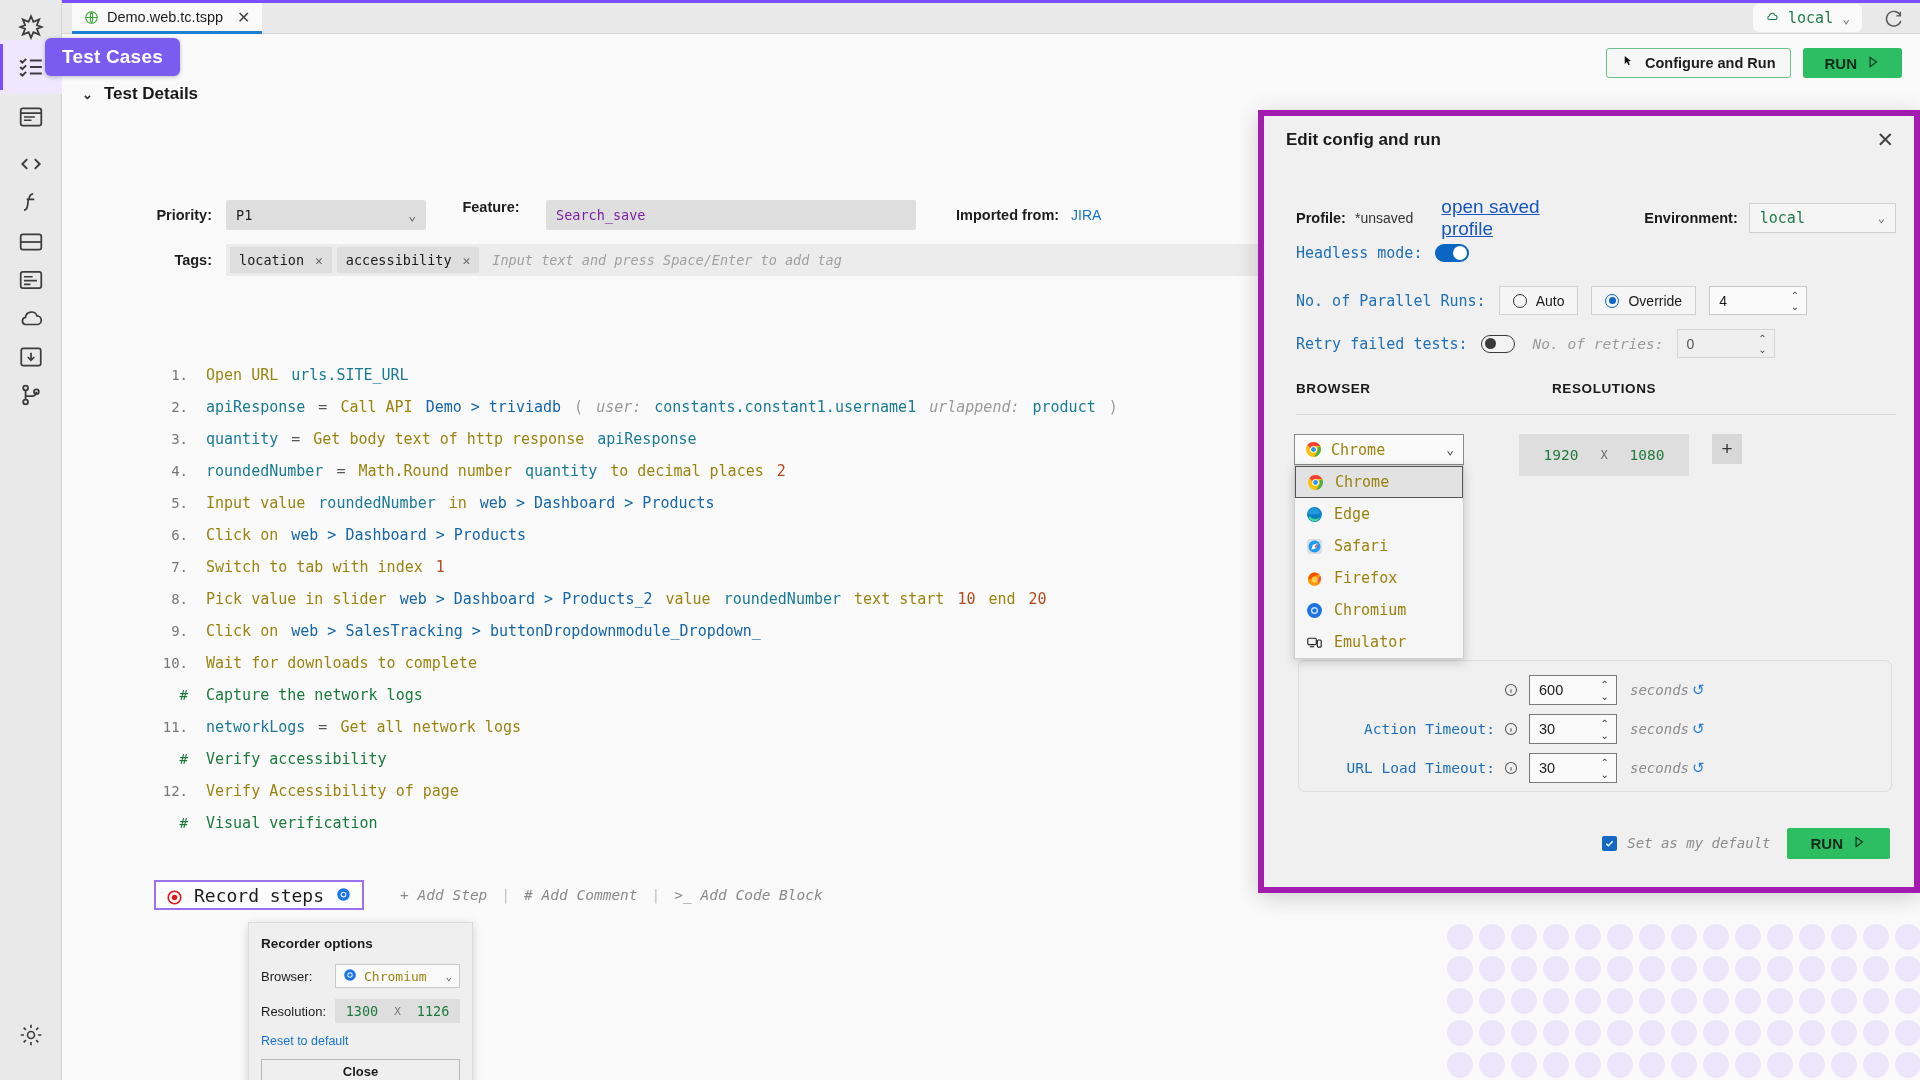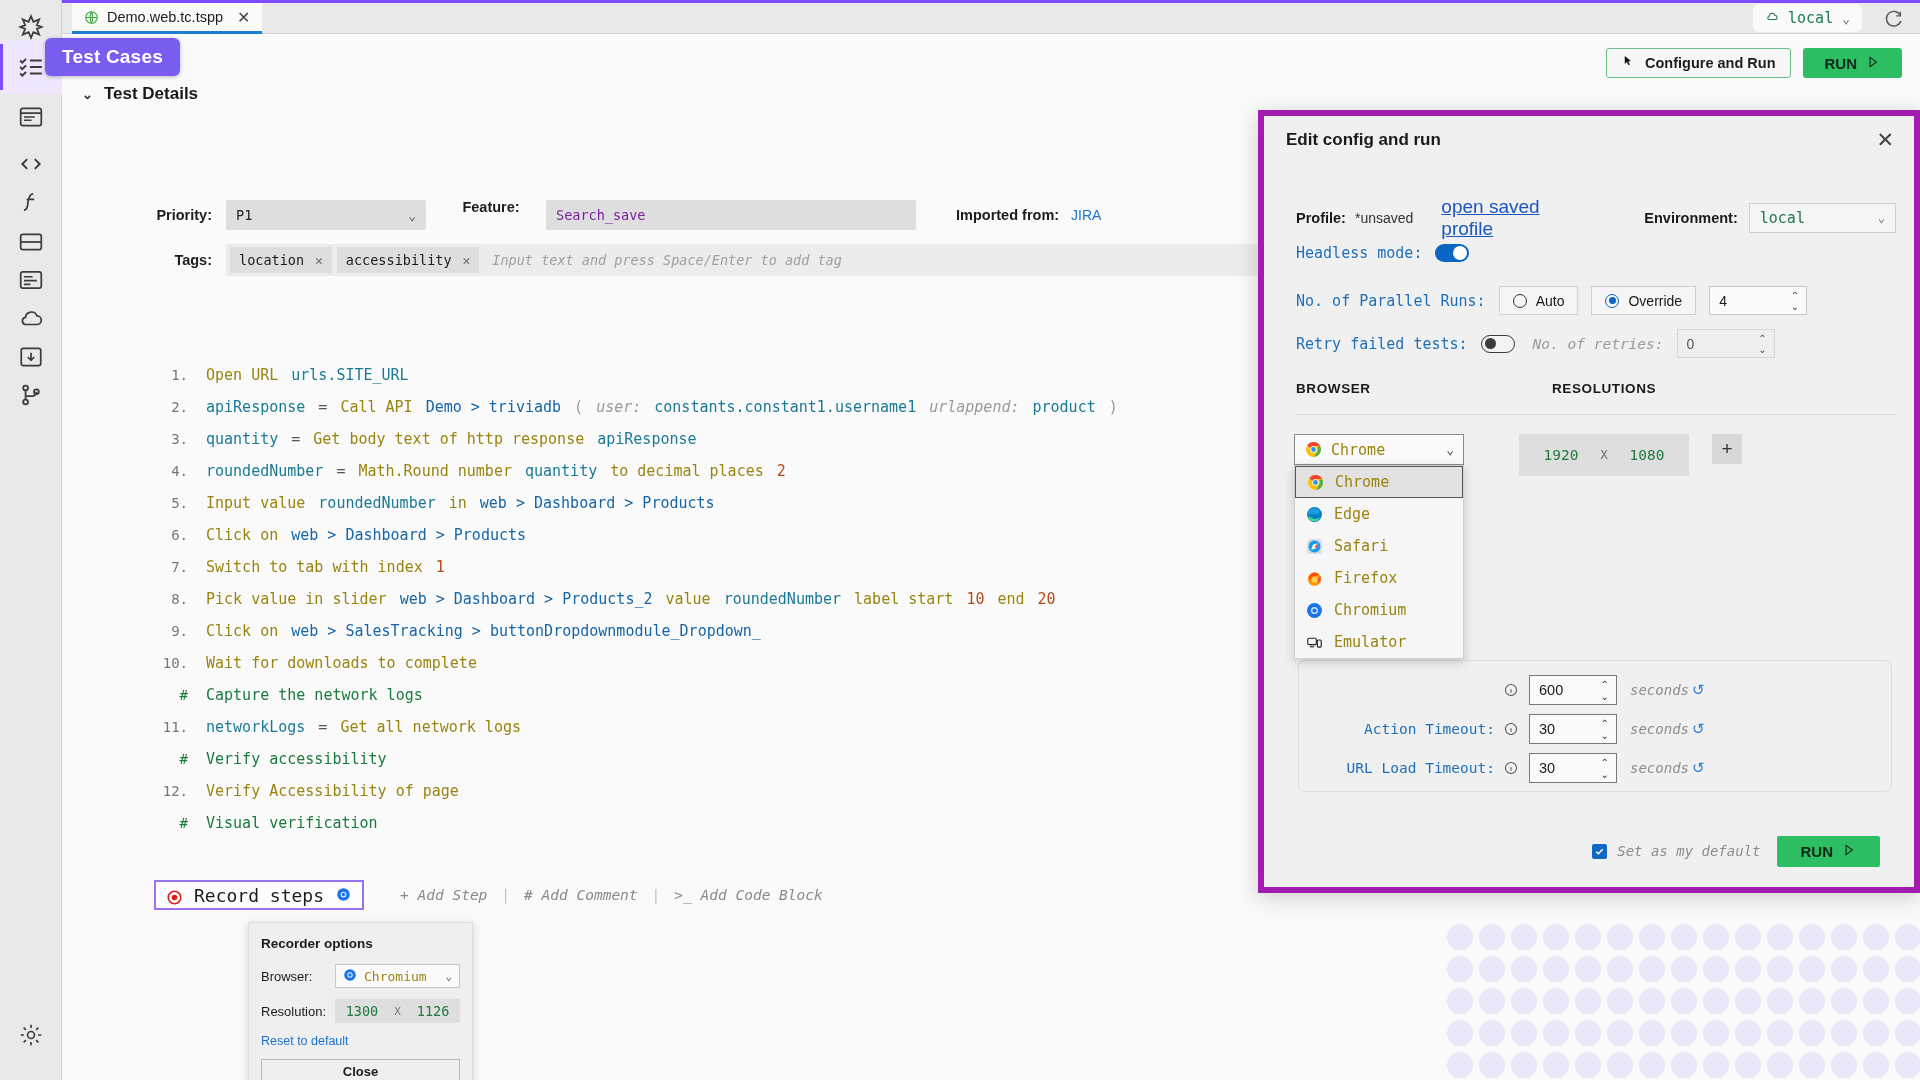--- a/index.html
+++ b/index.html
@@ -335,22 +335,22 @@
   }
   .tspin .arrows { position:absolute; right:7px; top:3px; display:flex; flex-direction:column; color:#333; font-size:10px; line-height:12px; }
   .secs {
     font-family:"DejaVu Sans Mono","Liberation Mono",monospace; font-size:14px;
     color:#8d8d8d; font-style:italic; margin-left:13px; width:62px;
   }
   .reset { color:#2a7fd4; font-size:15px; }
 
   
   #modal-foot {
-    position:absolute; left:0; right:0; bottom:4px; height:64px;
-    display:flex; align-items:center; justify-content:flex-end; gap:16px; padding-right:34px;
+    position:absolute; left:0; right:0; bottom:12px; height:64px;
+    display:flex; align-items:center; justify-content:flex-end; gap:16px; padding-right:24px;
   }
   #setdefault { display:flex; align-items:center; gap:10px; }
   .chk { width:15px; height:15px; background:#1268c3; border-radius:2px; display:flex; align-items:center; justify-content:center; }
   .chk svg { width:11px; height:11px; }
   #setdefault .lbl {
     font-family:"DejaVu Sans Mono","Liberation Mono",monospace; font-size:14px;
     color:#8d8d8d; font-style:italic;
   }
   #modal-run {
     height:31px; background:#2dbd63; color:#0e2a18; border-radius:2px;
@@ -564,21 +564,21 @@
         <span class="cnum">7.</span>
         <span class="tok t-kw">Switch to tab with index</span>
         <span class="tok t-num">1</span>
       </div>
       <div class="cline">
         <span class="cnum">8.</span>
         <span class="tok t-kw">Pick value in slider</span>
         <span class="tok t-obj">web &gt; Dashboard &gt; Products_2</span>
         <span class="tok t-kw">value</span>
         <span class="tok t-var">roundedNumber</span>
-        <span class="tok t-kw">label start</span>
+        <span class="tok t-kw">text start</span>
         <span class="tok t-num">10</span>
         <span class="tok t-kw">end</span>
         <span class="tok t-num">20</span>
       </div>
       <div class="cline">
         <span class="cnum">9.</span>
         <span class="tok t-kw">Click on</span>
         <span class="tok t-obj">web &gt; SalesTracking &gt; buttonDropdownmodule_Dropdown_</span>
       </div>
       <div class="cline">

